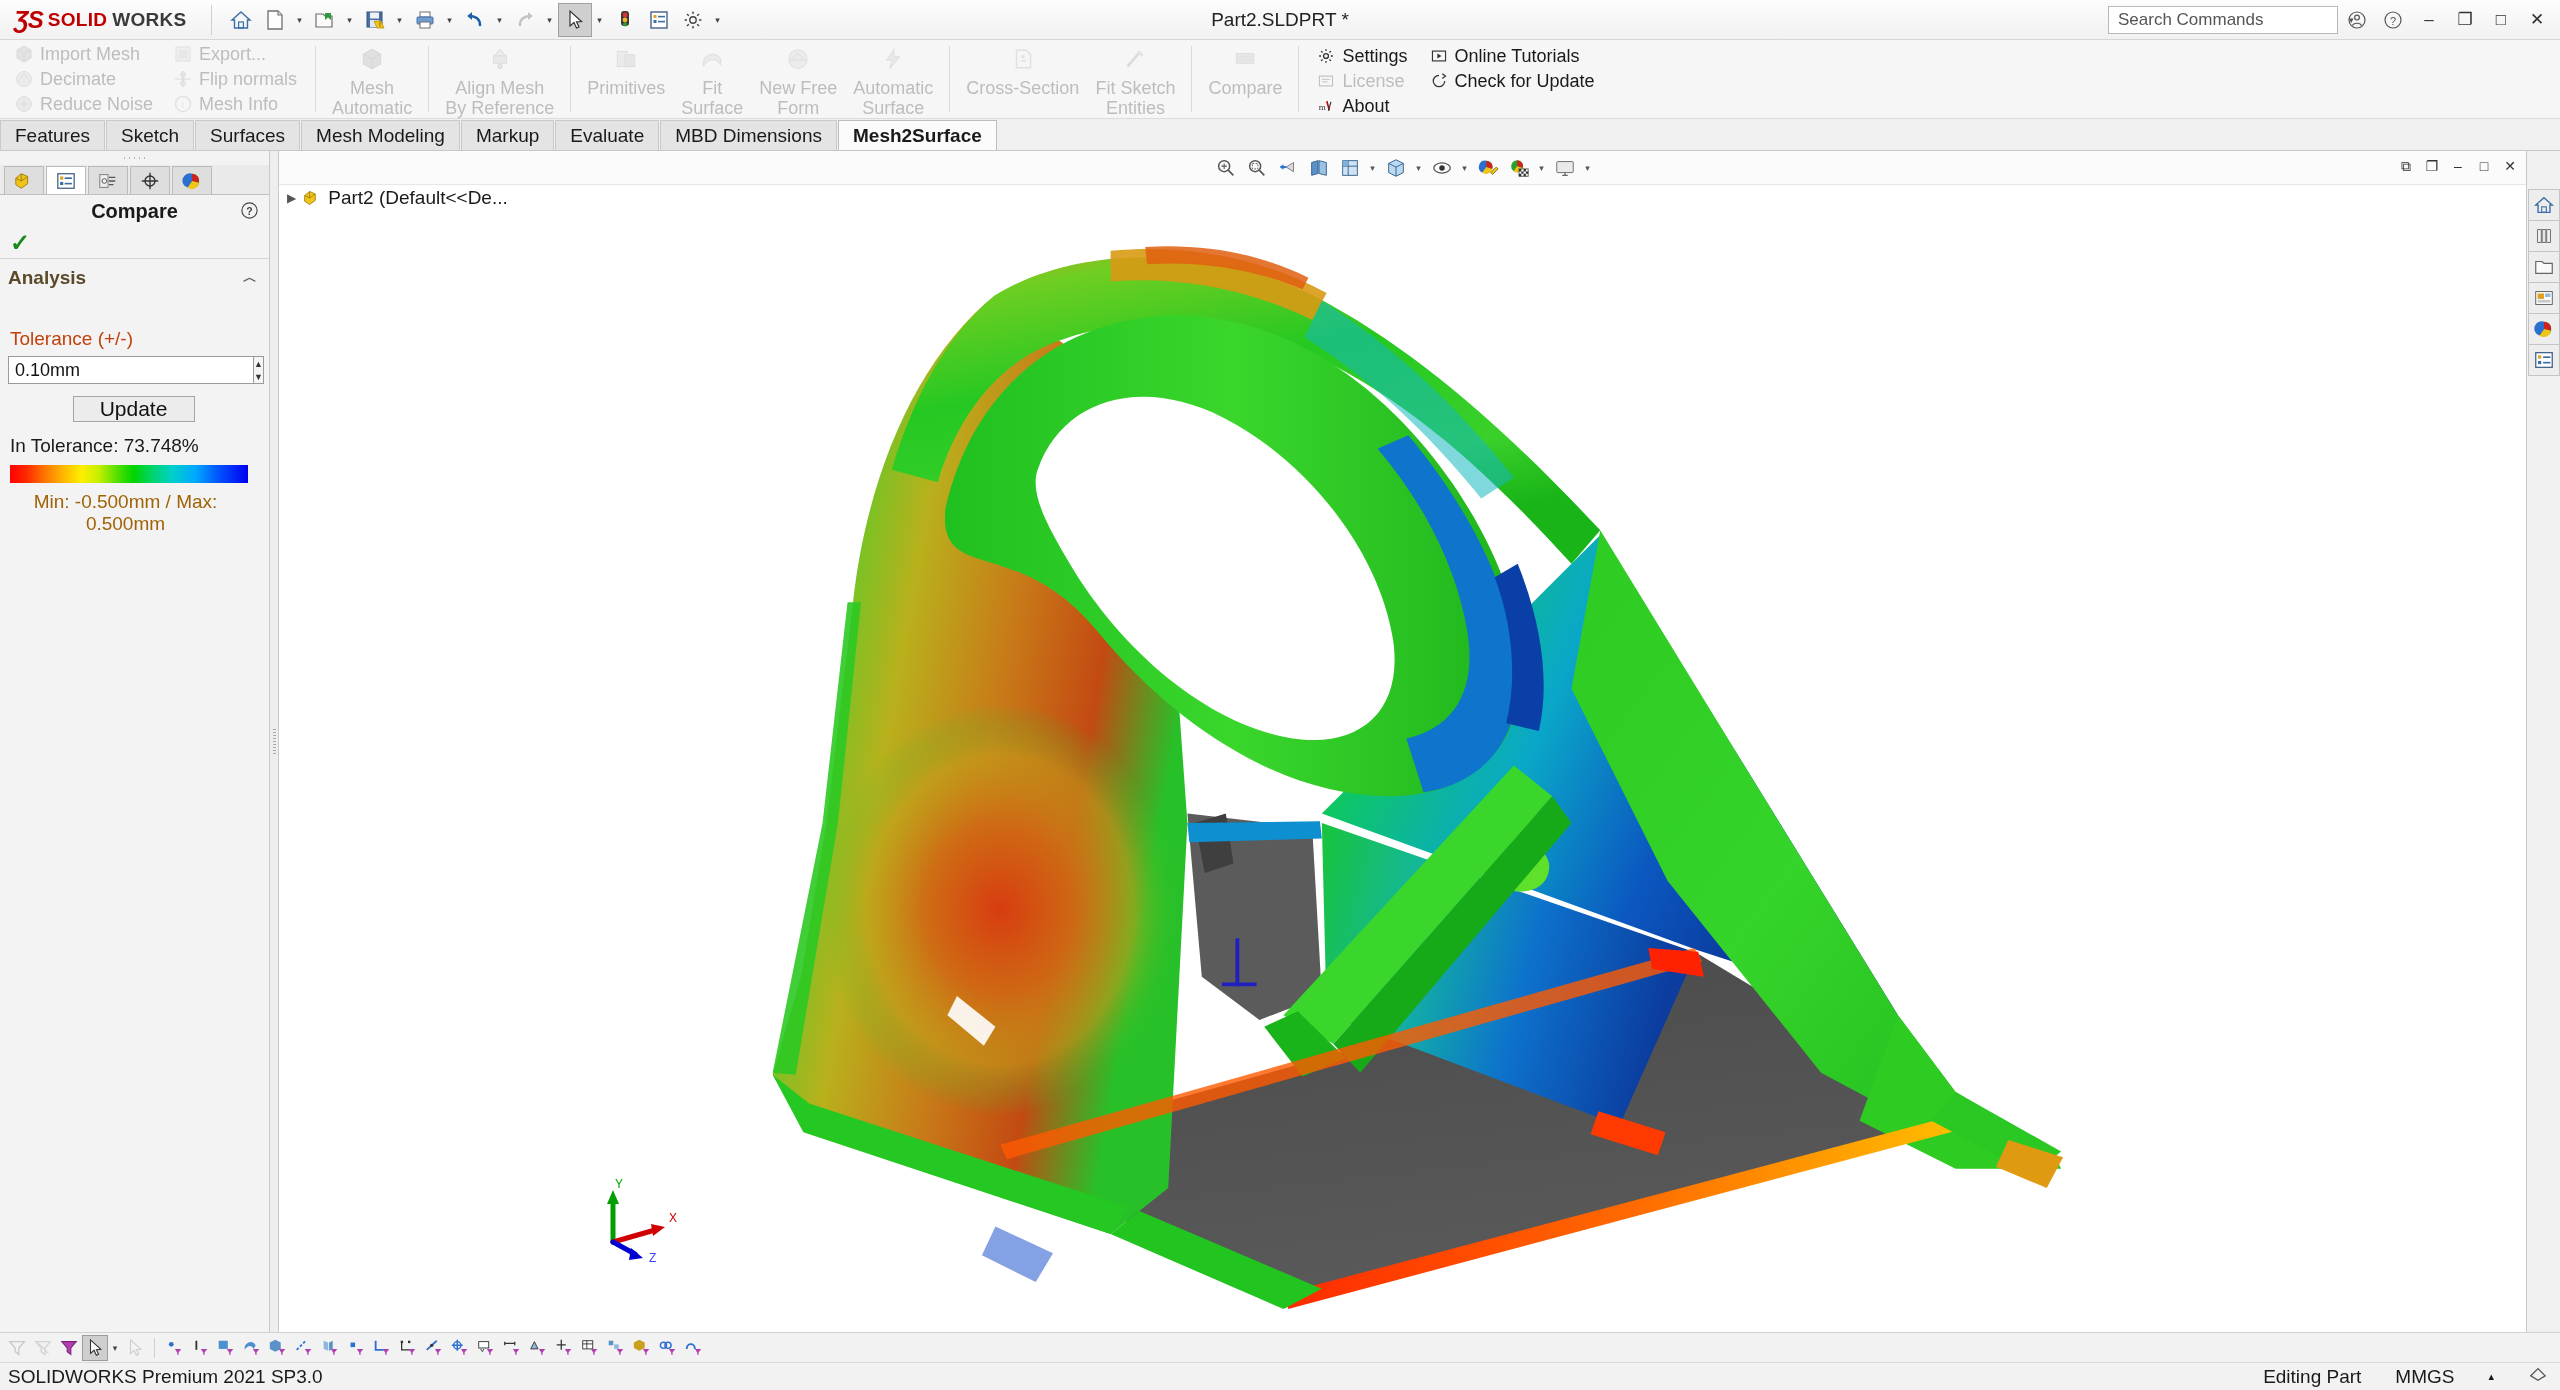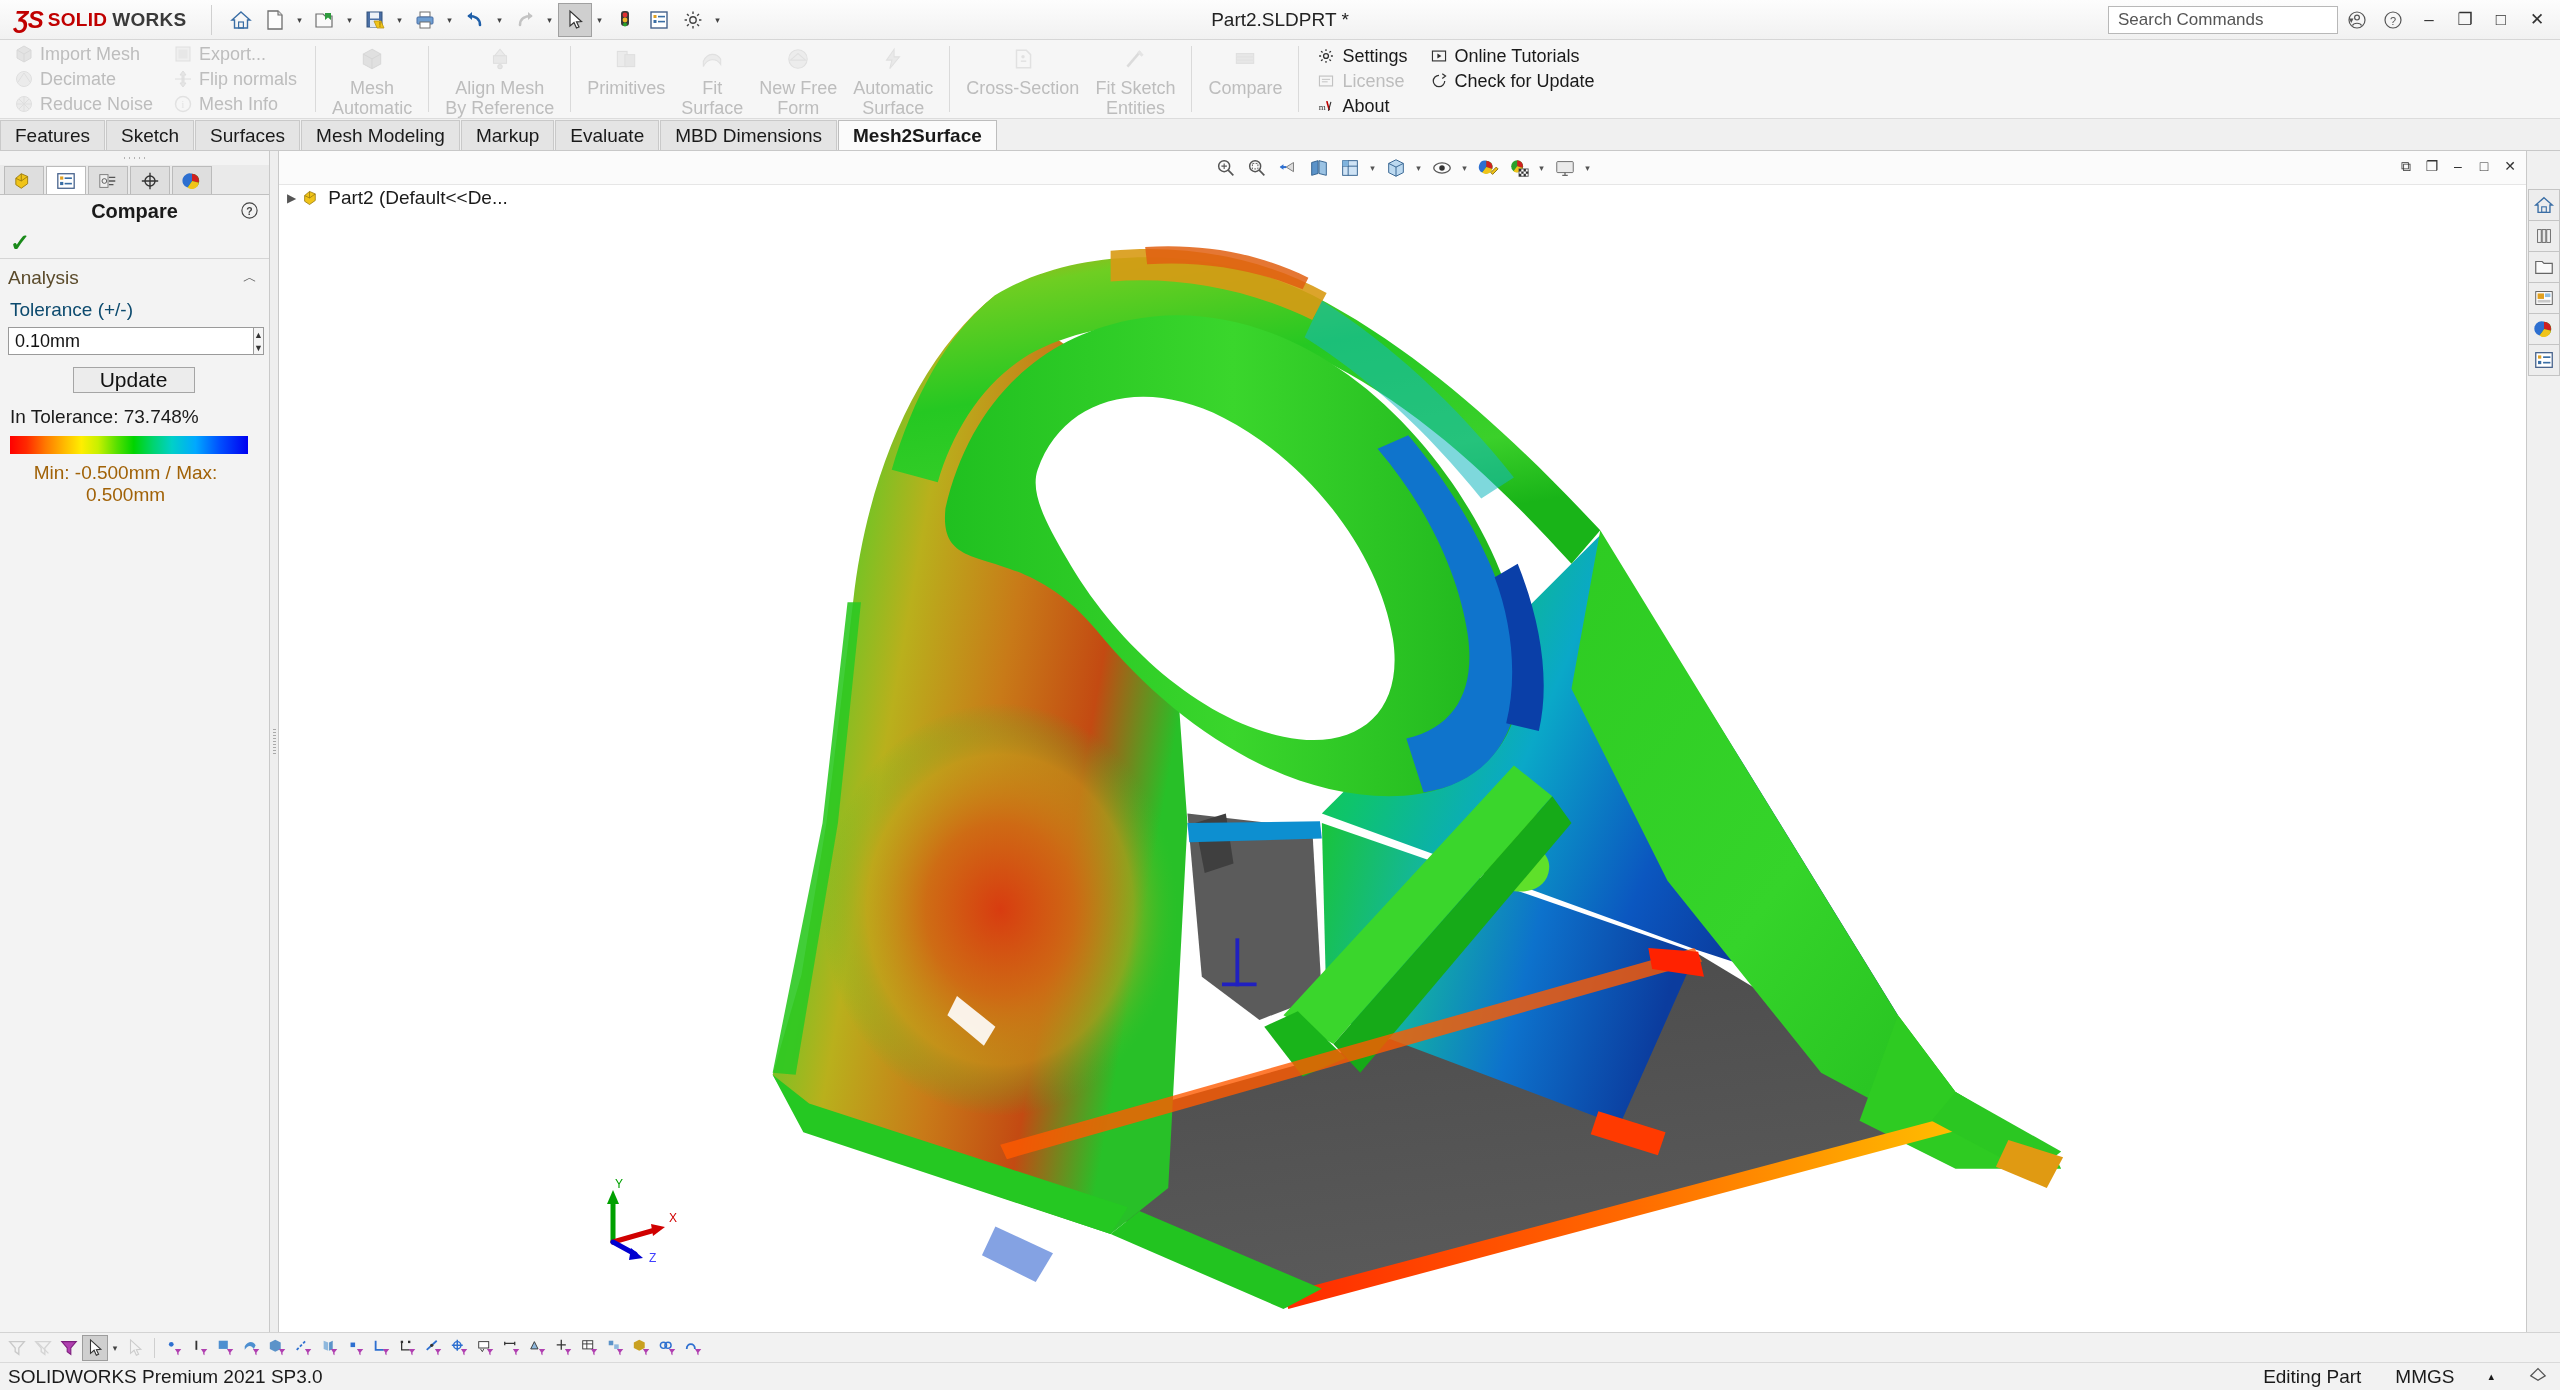--- a/index.html
+++ b/index.html
@@ -127,25 +127,25 @@
   .pm-title {
     display:flex; align-items:center; justify-content:center; position:relative;
     height:32px; font-weight:bold; font-size:20px; color:#1a1a1a; background:#f3f3f3;
   }
   .pm-help { position:absolute; right:10px; top:6px; cursor:default; }
   .pm-okrow { height:32px; display:flex; align-items:center; padding-left:10px;
               border-bottom:1px solid #d5d5d5; }
   .pm-check { color:#1a8a1a; font-size:24px; font-weight:bold; cursor:default; }
   .pm-section {
     display:flex; align-items:center; justify-content:space-between;
-    padding:8px 12px 4px 8px; font-weight:normal; font-size:19px; color:#5a4a2a;
+    padding:8px 12px 4px 8px; font-weight:bold; font-size:19px; color:#5a4a2a;
   }
   .pm-section .chev { color:#666; font-size:14px; cursor:default; }
   .pm-body { padding:2px 10px 0 8px; }
-  .pm-label { font-size:19px; color:#0c4a6e; padding:4px 0 6px 2px; }
+  .pm-label { font-size:19px; color:#c2410c; padding:4px 0 6px 2px;margin-top:29px; }
   .spin-wrap { display:flex; align-items:stretch; height:28px; }
   .spin-wrap input {
     flex:1; border:1px solid #9a9a9a; background:#fff; font-size:18px;
     font-family:inherit; padding:0 6px; outline:none; color:#111;
   }
   .spin-btns { width:18px; border:1px solid #9a9a9a; border-left:none;
                display:flex; flex-direction:column; background:#f5f5f5; }
   .spin-btns div { flex:1; display:flex; align-items:center; justify-content:center;
                    font-size:9px; color:#333; cursor:default; }
   .update-btn {

